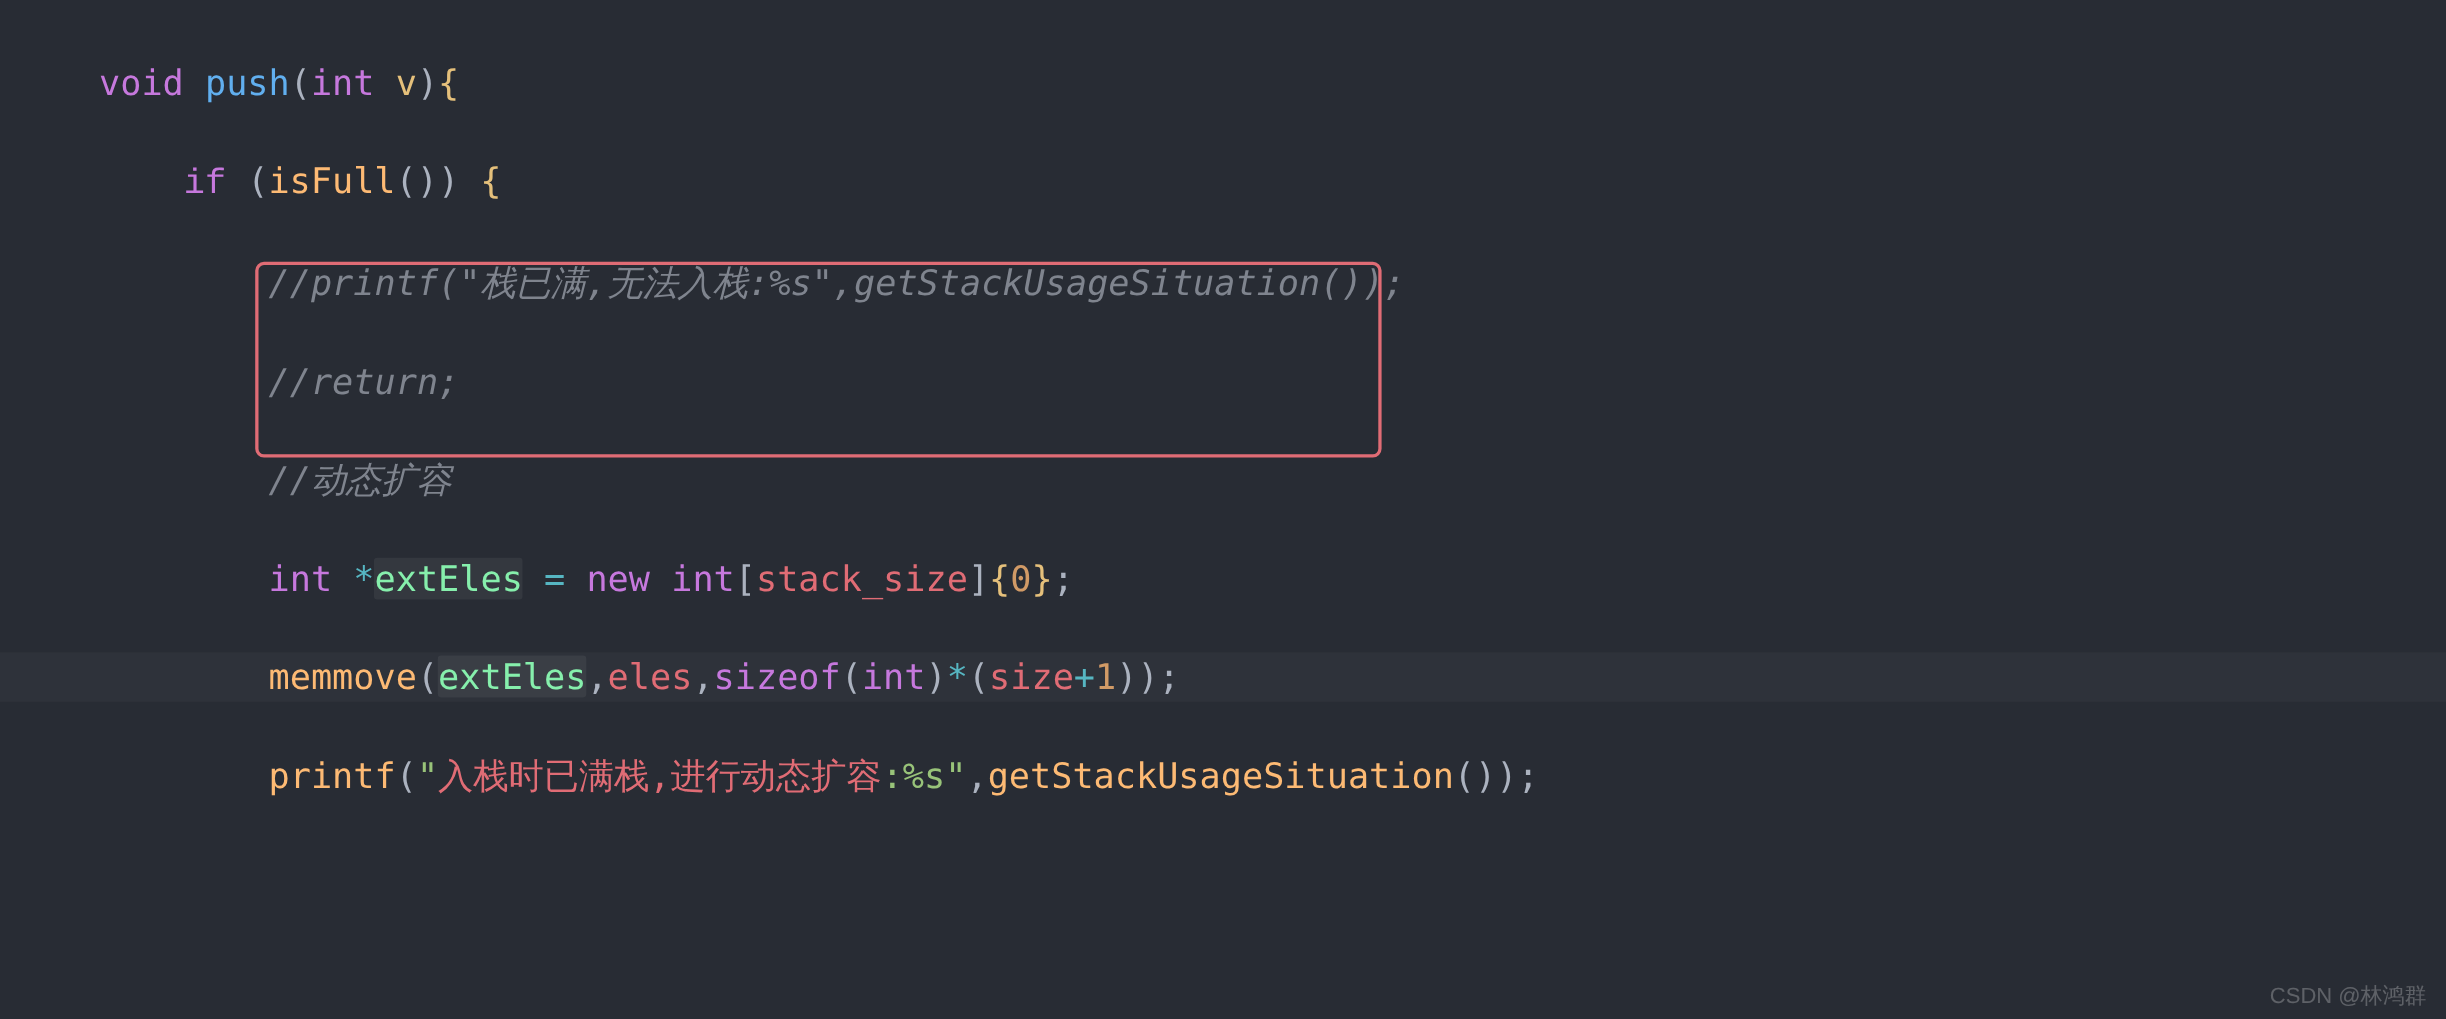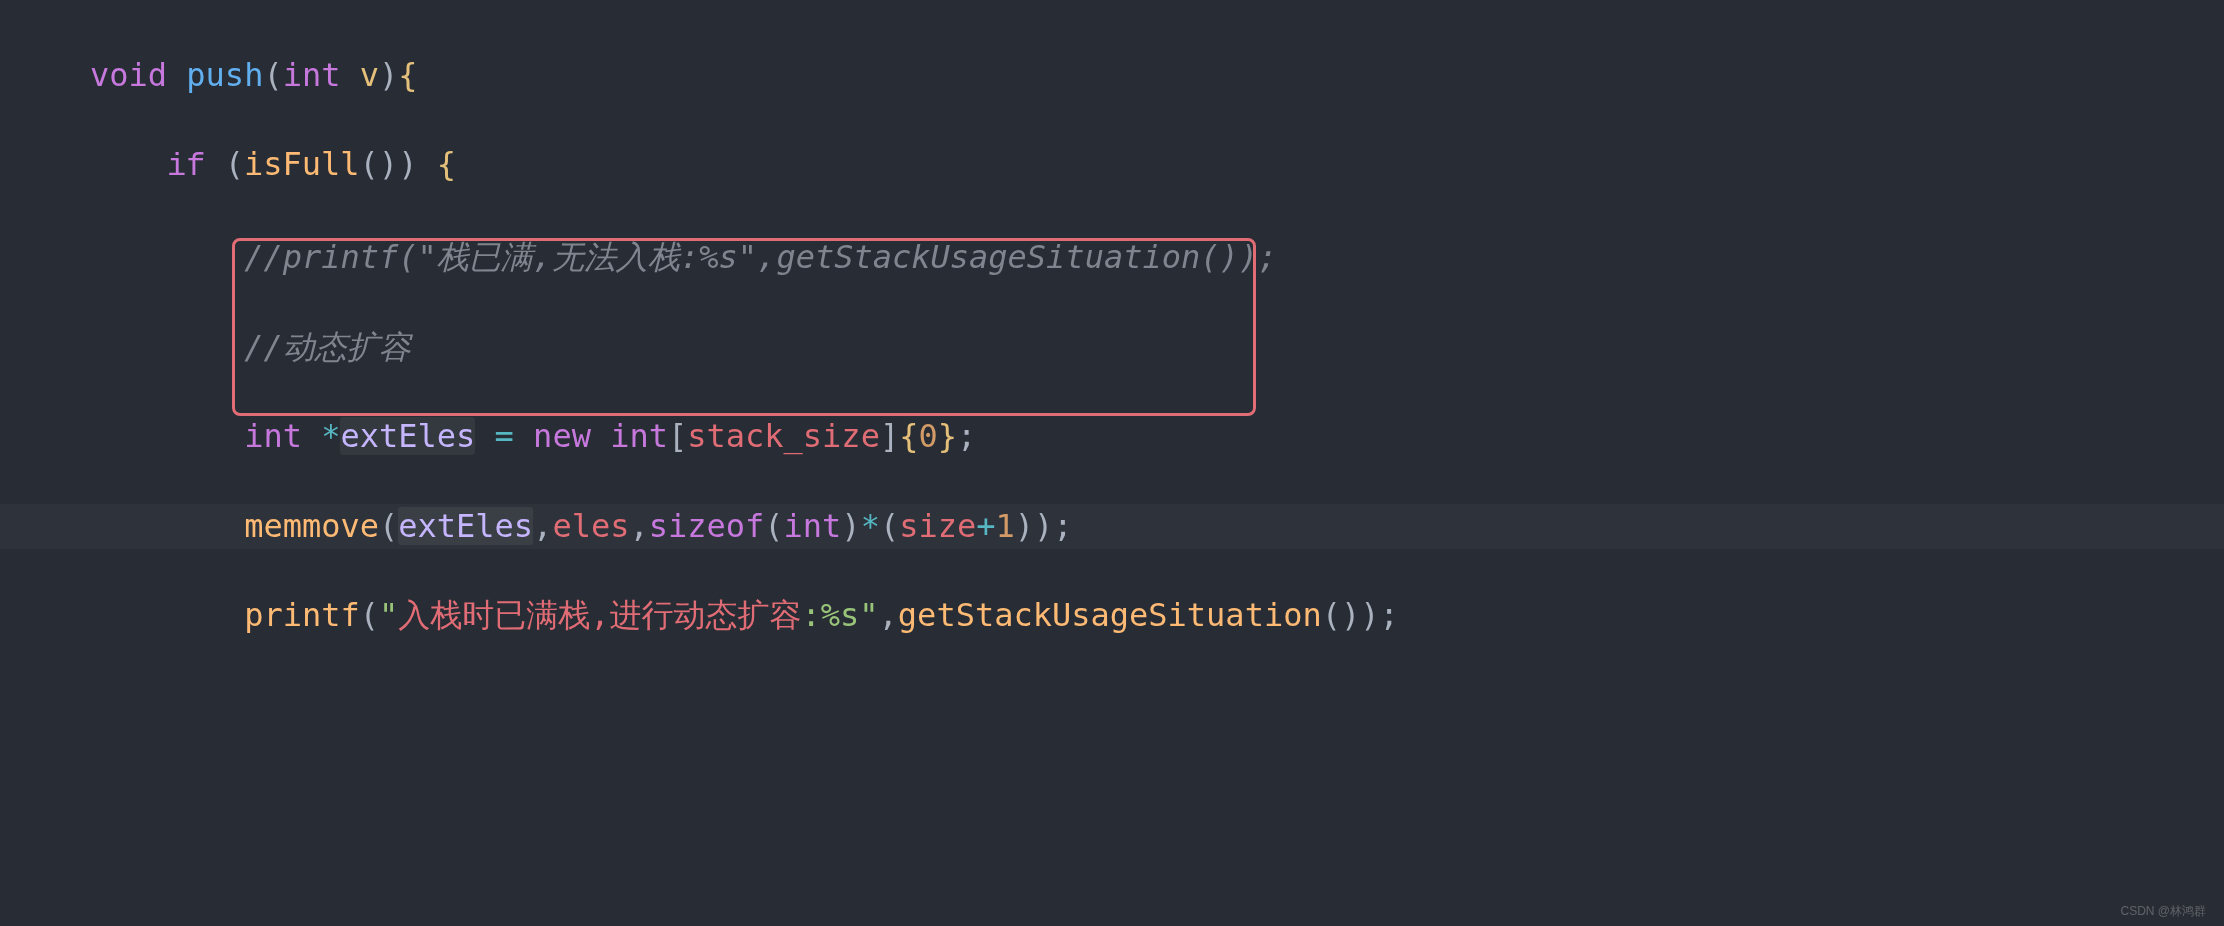--- a/index.html
+++ b/index.html
@@ -44,39 +44,40 @@
     .fn-name { color: #61afef; }
     .fn-call { color: #fdba74; }
     .param { color: #e5c07b; }
     .punct { color: #abb2bf; }
     .brace { color: #e5c07b; }
     .comment { color: #7f848e; font-style: italic; }
     .str { color: #98c379; }
     .str-red { color: #e06c75; }
     .num { color: #d19a66; }
     .ident { color: #e06c75; }
-    .ident-dim { color: #c4b5fd; }
+    .ident-dim { color: #86efac; }
     .op { color: #56b6c2; }
     .var-hl { background: rgba(255,255,255,0.06); border-radius: 3px; }
     .watermark {
       position: absolute;
       bottom: 6px;
       right: 18px;
-      font-size: 12px;
+      font-size: 20px;
       color: rgba(255,255,255,0.25);
       font-family: sans-serif;
     }
   </style>
 </head>
 <body>
 
 <div class="code-container">
 <div class="line"><span class="kw-void">void</span> <span class="fn-name">push</span><span class="punct">(</span><span class="kw-int">int</span> <span class="param">v</span><span class="punct">)</span><span class="brace">{</span></div>
 <div class="line">    <span class="kw-if">if</span> <span class="punct">(</span><span class="fn-call">isFull</span><span class="punct">()</span><span class="punct">)</span> <span class="brace">{</span></div>
 <div class="line">        <span class="comment">//printf("栈已满,无法入栈:%s",getStackUsageSituation());</span></div>
+<div class="line">        <span class="comment">//return;</span></div>
 <div class="line">        <span class="comment">//动态扩容</span></div>
 <div class="line">        <span class="kw-int">int</span> <span class="op">*</span><span class="ident-dim var-hl">extEles</span> <span class="op">=</span> <span class="kw-new">new</span> <span class="kw-int">int</span><span class="punct">[</span><span class="ident">stack_size</span><span class="punct">]</span><span class="brace">{</span><span class="num">0</span><span class="brace">}</span><span class="punct">;</span></div>
 <div class="line line-highlight">        <span class="fn-call">memmove</span><span class="punct">(</span><span class="ident-dim var-hl">extEles</span><span class="punct">,</span><span class="ident">eles</span><span class="punct">,</span><span class="kw-sizeof">sizeof</span><span class="punct">(</span><span class="kw-int">int</span><span class="punct">)</span><span class="op">*</span><span class="punct">(</span><span class="ident">size</span><span class="op">+</span><span class="num">1</span><span class="punct">)</span><span class="punct">)</span><span class="punct">;</span></div>
 <div class="line">        <span class="fn-call">printf</span><span class="punct">(</span><span class="str">"</span><span class="str-red">入栈时已满栈,进行动态扩容</span><span class="str">:%s</span><span class="str">"</span><span class="punct">,</span><span class="fn-call">getStackUsageSituation</span><span class="punct">()</span><span class="punct">)</span><span class="punct">;</span></div>
 
 
 
 
   <div class="red-box"></div>
 </div>

